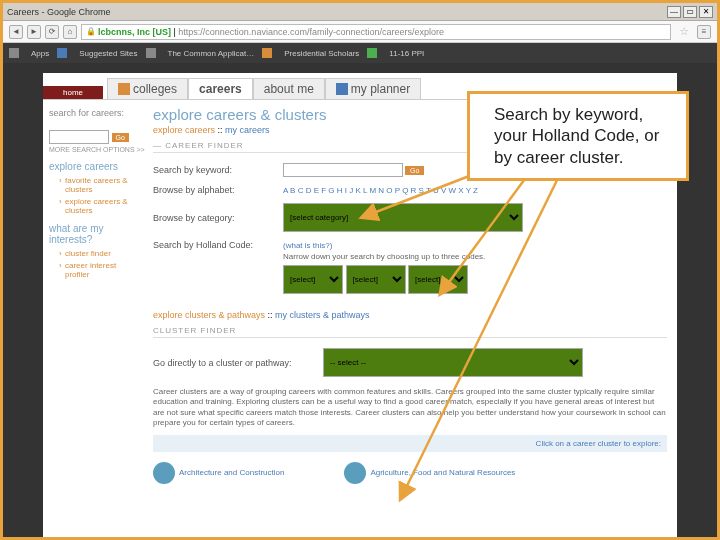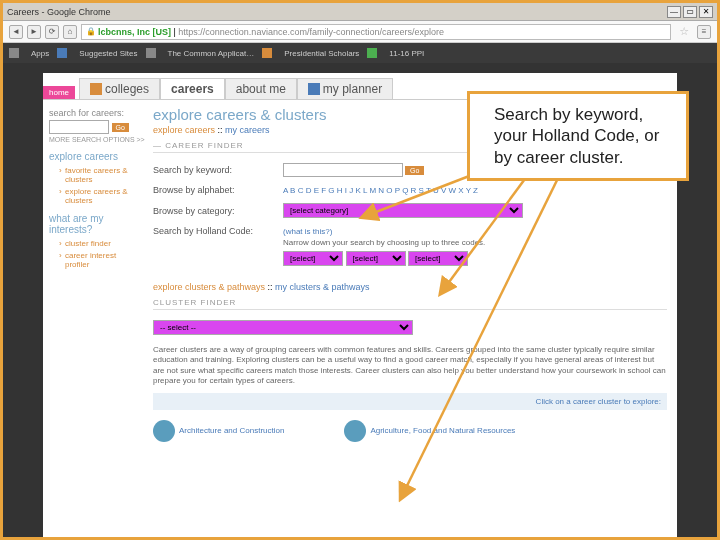--- a/index.html
+++ b/index.html
@@ -17,47 +17,47 @@
   .star { color: #bbb; font-size: 11px; padding: 0 4px; }
   .bookmarks { background: #3a3a3a; height: 20px; display: flex; align-items: center; padding: 0 6px; gap: 8px; font-size: 8px; color: #ccc; }
   .bm-item { display: flex; align-items: center; gap: 12px; }
   .bm-icon { width: 10px; height: 10px; background: #888; display: inline-block; }
   .bm-icon.blue { background: #4a7bb8; }
   .bm-icon.orange { background: #d88c3c; }
   .bm-icon.green { background: #4caf50; }
   .content-wrap { background: #333; padding: 10px 40px 0 40px; }
   .page { background: #fff; width: 100%; height: 480px; overflow: hidden; position: relative; }
   .tabs { display: flex; align-items: flex-end; height: 26px; padding-left: 0; }
-  .home-tab { background: #ec4899; color: #fff; font-size: 8px; padding: 2px 6px; margin-right: 4px; }
+  .home-tab { background: #7f1d1d; color: #fff; font-size: 8px; padding: 2px 20px; margin-right: 4px; }
   .tab { background: #eee; border: 1px solid #ccc; border-bottom: none; padding: 3px 10px; font-size: 12px; color: #555; display: flex; align-items: center; gap: 3px; }
   .tab.active { background: #fff; font-weight: bold; }
   .tab-icon { width: 12px; height: 12px; background: #d88c3c; display: inline-block; }
   .tab-icon.blue { background: #4a7bb8; }
   .main { display: flex; border-top: 1px solid #ccc; }
   .sidebar { width: 110px; padding: 8px 6px; font-size: 9px; }
   .sb-sec { margin-bottom: 8px; }
-  .sb-head { color: #888; font-size: 9px; margin-bottom: 2px; }
+  .sb-head { color: #888; font-size: 9px; margin-bottom: 12px; }
   .sb-go { background: #d88c3c; color: #fff; font-size: 7px; padding: 1px 4px; display: inline-block; margin-top: 2px; }
   .sb-more { color: #999; font-size: 7px; margin-top: 2px; }
   .sb-title { color: #7ba8c9; font-size: 10px; margin: 8px 0 4px; }
   .sb-link { color: #d88c3c; font-size: 8px; display: block; margin: 3px 10px; padding-left: 6px; position: relative; }
   .sb-link::before { content: "›"; position: absolute; left: 0; color: #d88c3c; }
   .content { flex: 1; padding: 6px 10px 6px 0; font-size: 9px; }
   .big-title { color: #7ba8c9; font-size: 15px; margin-bottom: 2px; }
   .breadcrumb { font-size: 9px; margin-bottom: 6px; }
   .bc-or { color: #d88c3c; }
   .bc-bl { color: #4a7bb8; }
   .sec-head { color: #999; font-size: 8px; border-bottom: 1px solid #ddd; padding-bottom: 2px; margin-bottom: 6px; letter-spacing: 1px; }
   .row { display: flex; align-items: center; padding: 4px 0; font-size: 9px; }
   .row-label { width: 130px; color: #555; }
   .row-val { flex: 1; }
   .inp { border: 1px solid #aaa; height: 14px; width: 120px; font-size: 8px; padding: 0 2px; }
   .go-btn { background: #d88c3c; color: #fff; border: none; font-size: 7px; padding: 1px 5px; margin-left: 2px; }
   .alpha { color: #4a7bb8; font-size: 8px; letter-spacing: 0; }
-  .sel { border: 1px solid #aaa; font-size: 8px; height: 15px; background: #d946ef; padding: 0 2px; }
+  .sel { border: 1px solid #aaa; font-size: 8px; height: 29px; background: #4d7c0f; padding: 0 2px; }
   .sel.wide { width: 240px; }
   .sel.sm { width: 60px; }
   .wlink { color: #4a7bb8; font-size: 8px; }
   .narrow { color: #666; font-size: 8px; margin: 2px 0 4px; }
   .desc { color: #666; font-size: 8px; line-height: 1.3; margin: 6px 0; }
   .blue-bar { background: #e8f0f7; padding: 4px 6px; color: #4a7bb8; font-size: 8px; margin: 6px 0; text-align: right; }
   .annot { position: absolute; right: 28px; top: 88px; width: 222px; background: #fff; border: 3px solid #e8a33c; padding: 10px 24px; font-family: Calibri, Arial, sans-serif; font-size: 17px; line-height: 1.25; color: #222; z-index: 10; }
   svg.arrows { position: absolute; top: 0; left: 0; width: 720px; height: 540px; pointer-events: none; z-index: 5; }
   .cluster-row { display: flex; gap: 60px; padding: 4px 0; }
   .cluster-item { display: flex; align-items: center; gap: 4px; font-size: 8px; color: #4a7bb8; }
@@ -177,20 +177,21 @@
             <select class="sel sm"><option>[select]</option></select>
             <select class="sel sm"><option>[select]</option></select>
           </div>
         </div>
 
         <div class="breadcrumb" style="margin-top:12px">
           <span class="bc-or">explore clusters &amp; pathways</span><span> :: </span><span class="bc-bl">my clusters &amp; pathways</span>
         </div>
         <div class="sec-head">CLUSTER FINDER</div>
         <div class="row">
+          <div class="row-label" style="width:170px">Go directly to a cluster or pathway:</div>
           <div class="row-val"><select class="sel" style="width:260px"><option>-- select --</option></select></div>
         </div>
         <div class="desc">Career clusters are a way of grouping careers with common features and skills. Careers grouped into the same cluster typically require similar education and training. Exploring clusters can be a useful way to find a good career match, especially if you have general areas of interest but are not sure what specific careers match those interests. Career clusters can also help you better understand how your coursework in school can prepare you for certain types of careers.</div>
         <div class="blue-bar">Click on a career cluster to explore:</div>
         <div class="cluster-row">
           <div class="cluster-item">
               <span class="cluster-icon"></span>
               <span>Architecture and Construction</span>
             </div>
           <div class="cluster-item">

